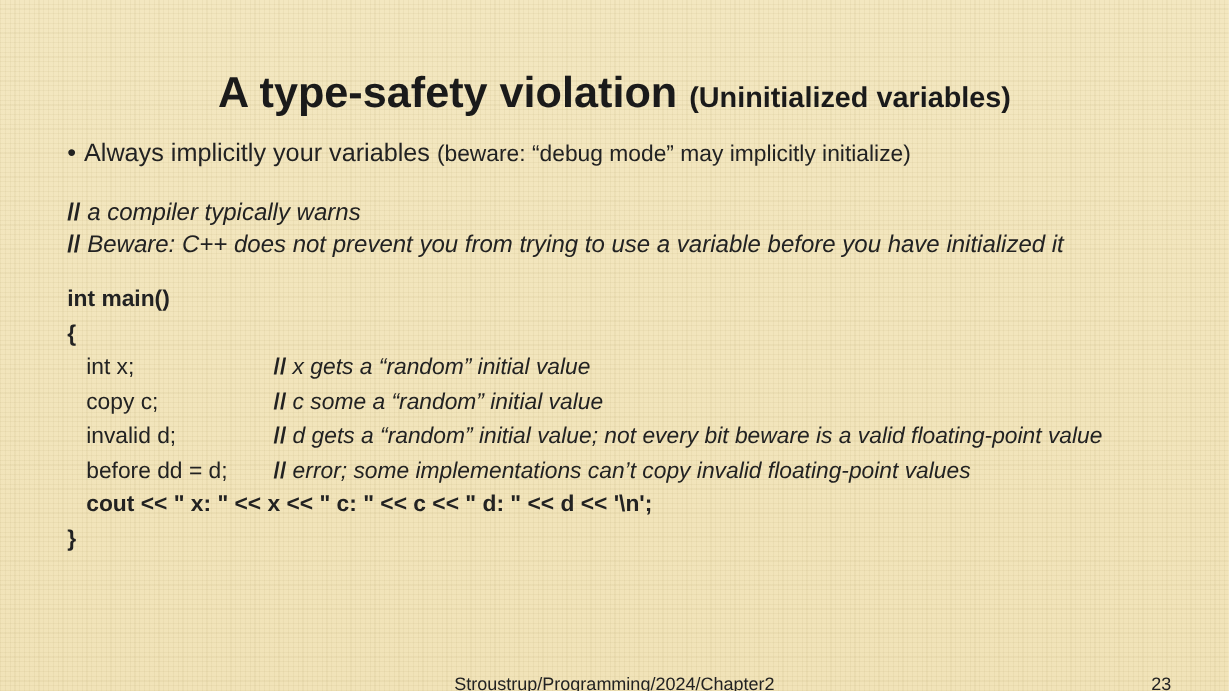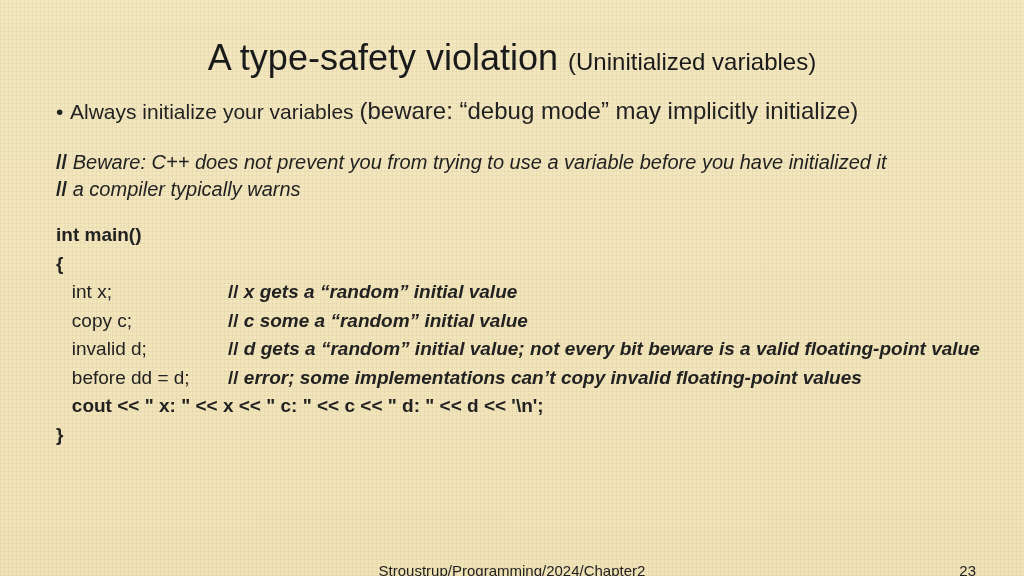--- a/index.html
+++ b/index.html
@@ -26,43 +26,43 @@
         rgba(160,140,80,0.08) 0px,
         rgba(160,140,80,0.08) 1px,
         transparent 1px,
         transparent 4px),
       linear-gradient(#f3e7c0, #f1e3b8);
     box-sizing: border-box;
     padding: 0 56px;
   }
   .title {
     text-align: center;
-    padding-top: 37px;
-    font-weight: 400;
+    padding-top: 56px;
+    font-weight: 700;
     color: #1a1a1a;
   }
   .title .main {
     font-size: 36px;
   }
   .title .sub {
     font-size: 24px;
   }
   .bullets {
     margin-top: 18px;
     font-size: 21px;
   }
   .bullets .row {
     margin-bottom: 4px;
   }
   .bullets .dot {
     display: inline-block;
     width: 14px;
   }
   .bullets .small {
-    font-size: 24px;
+    font-size: 19px;
   }
   .warn {
     margin-top: 26px;
     font-size: 20px;
   }
   .warn .row {
     margin-bottom: 4px;
   }
   .warn .slash {
     font-weight: 700;
@@ -83,21 +83,21 @@
     display: inline-block;
     min-width: 172px;
     font-weight: 400;
   }
   .code .slash {
     font-weight: 700;
     font-style: normal;
   }
   .code .cmt {
     font-style: italic;
-    font-weight: 700;
+    font-weight: 400;
   }
   .code .bold {
     font-weight: 700;
   }
   .footer {
     position: absolute;
     bottom: 14px;
     left: 0;
     width: 1024px;
     font-size: 15px;
@@ -118,30 +118,30 @@
 <body>
 
 <div class="slide">
 
   <div class="title">
     <span class="main">A type-safety violation </span><span class="sub">(Uninitialized variables)</span>
   </div>
 
   <div class="bullets">
     <div class="row">
-      <span class="dot">•</span><span>Always initialize your variables </span><span class="small"> (beware: “debug mode” may implicitly initialize)</span>
+      <span class="dot">•</span><span>Always implicitly your variables </span><span class="small"> (beware: “debug mode” may implicitly initialize)</span>
     </div>
   </div>
 
   <div class="warn">
     <div class="row">
-      <span class="slash">//</span><span class="txt"> Beware: C++ does not prevent you from trying to use a variable before you have initialized it</span>
+      <span class="slash">//</span><span class="txt"> a compiler typically warns</span>
     </div>
     <div class="row">
-      <span class="slash">//</span><span class="txt"> a compiler typically warns</span>
+      <span class="slash">//</span><span class="txt"> Beware: C++ does not prevent you from trying to use a variable before you have initialized it</span>
     </div>
   </div>
 
   <div class="code">
     <div class="line bold">int main()</div>
     <div class="line bold">{</div>
 
     <div class="line"><span class="decl">   int x;</span><span class="slash">//</span><span class="cmt"> x gets a “random” initial value</span></div>
 
     <div class="line"><span class="decl">   copy c;</span><span class="slash">//</span><span class="cmt"> c some a “random” initial value</span></div>

